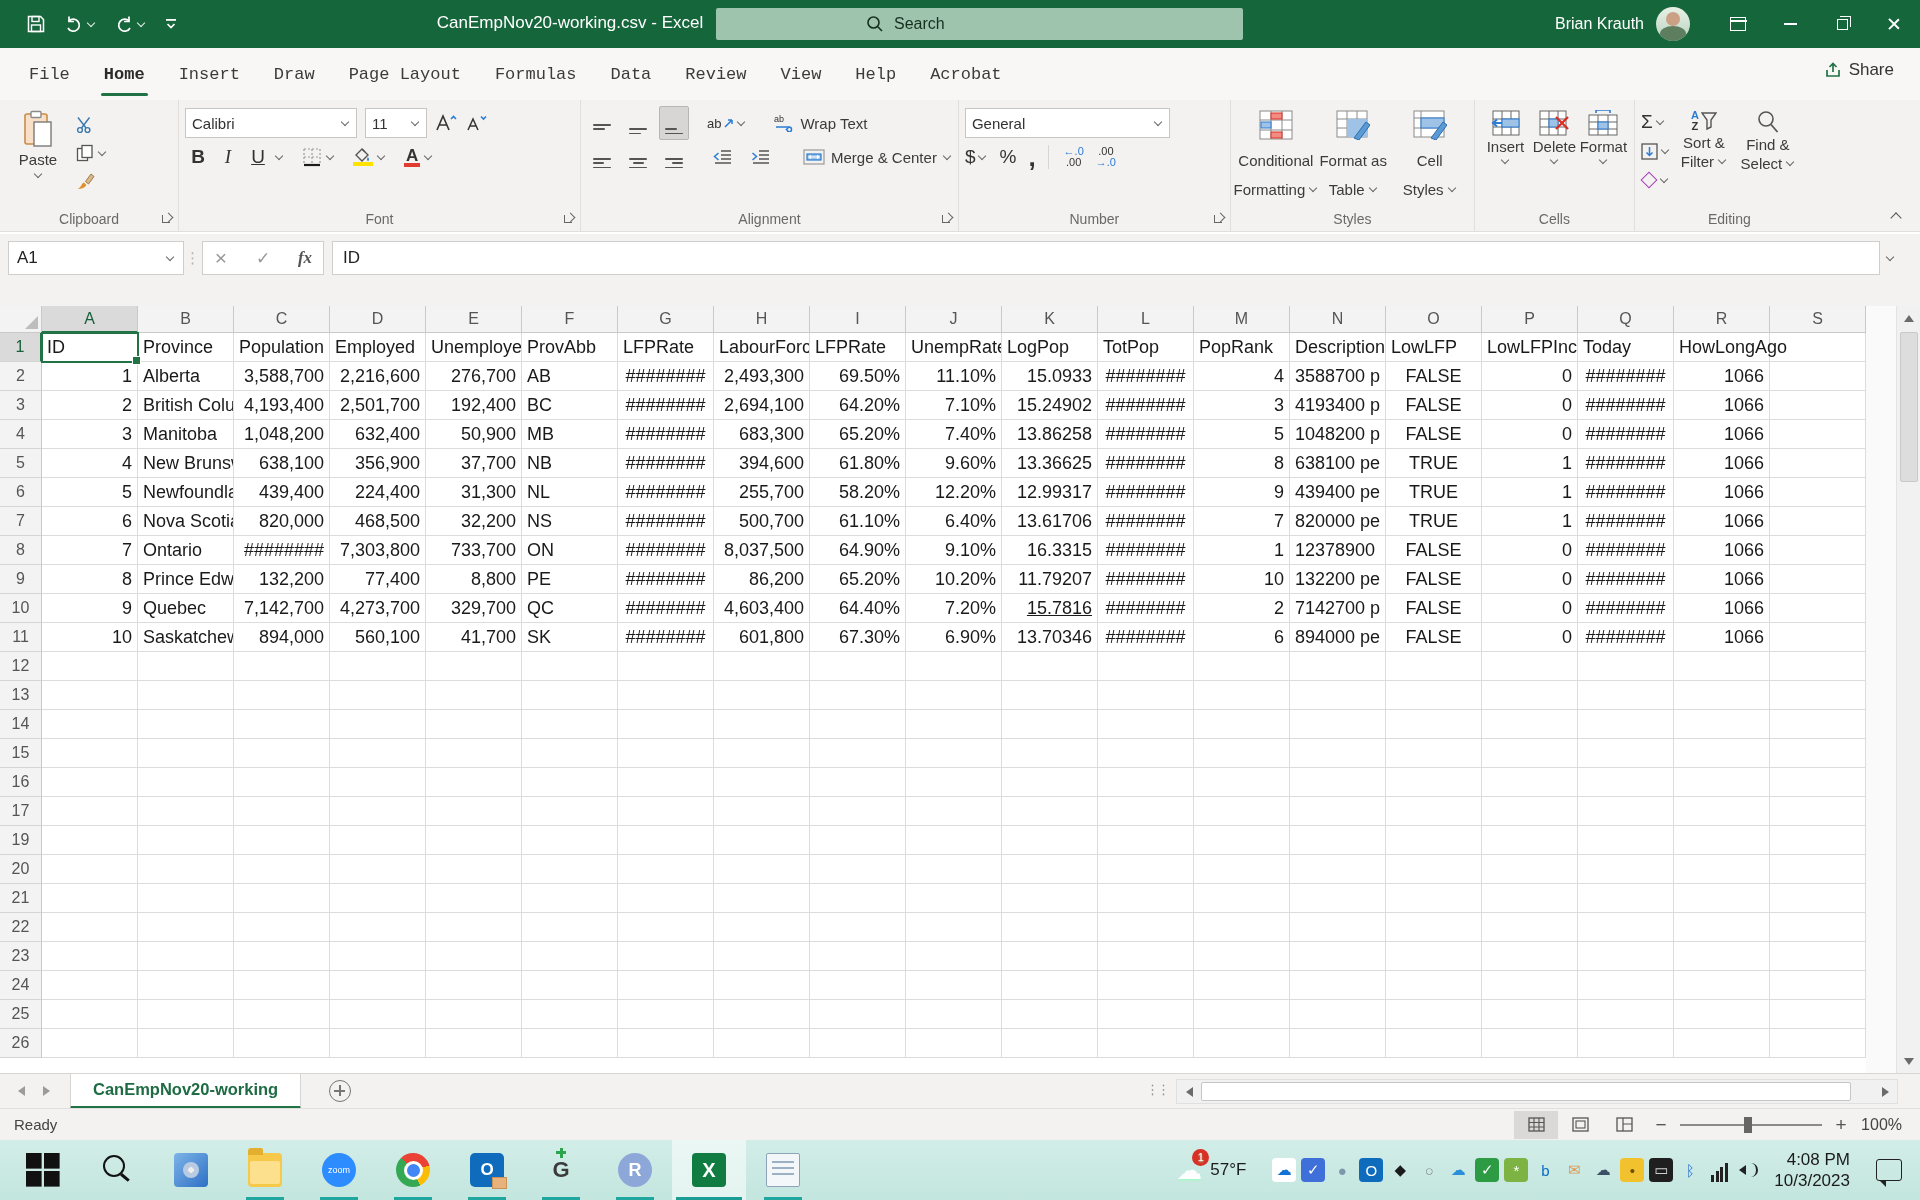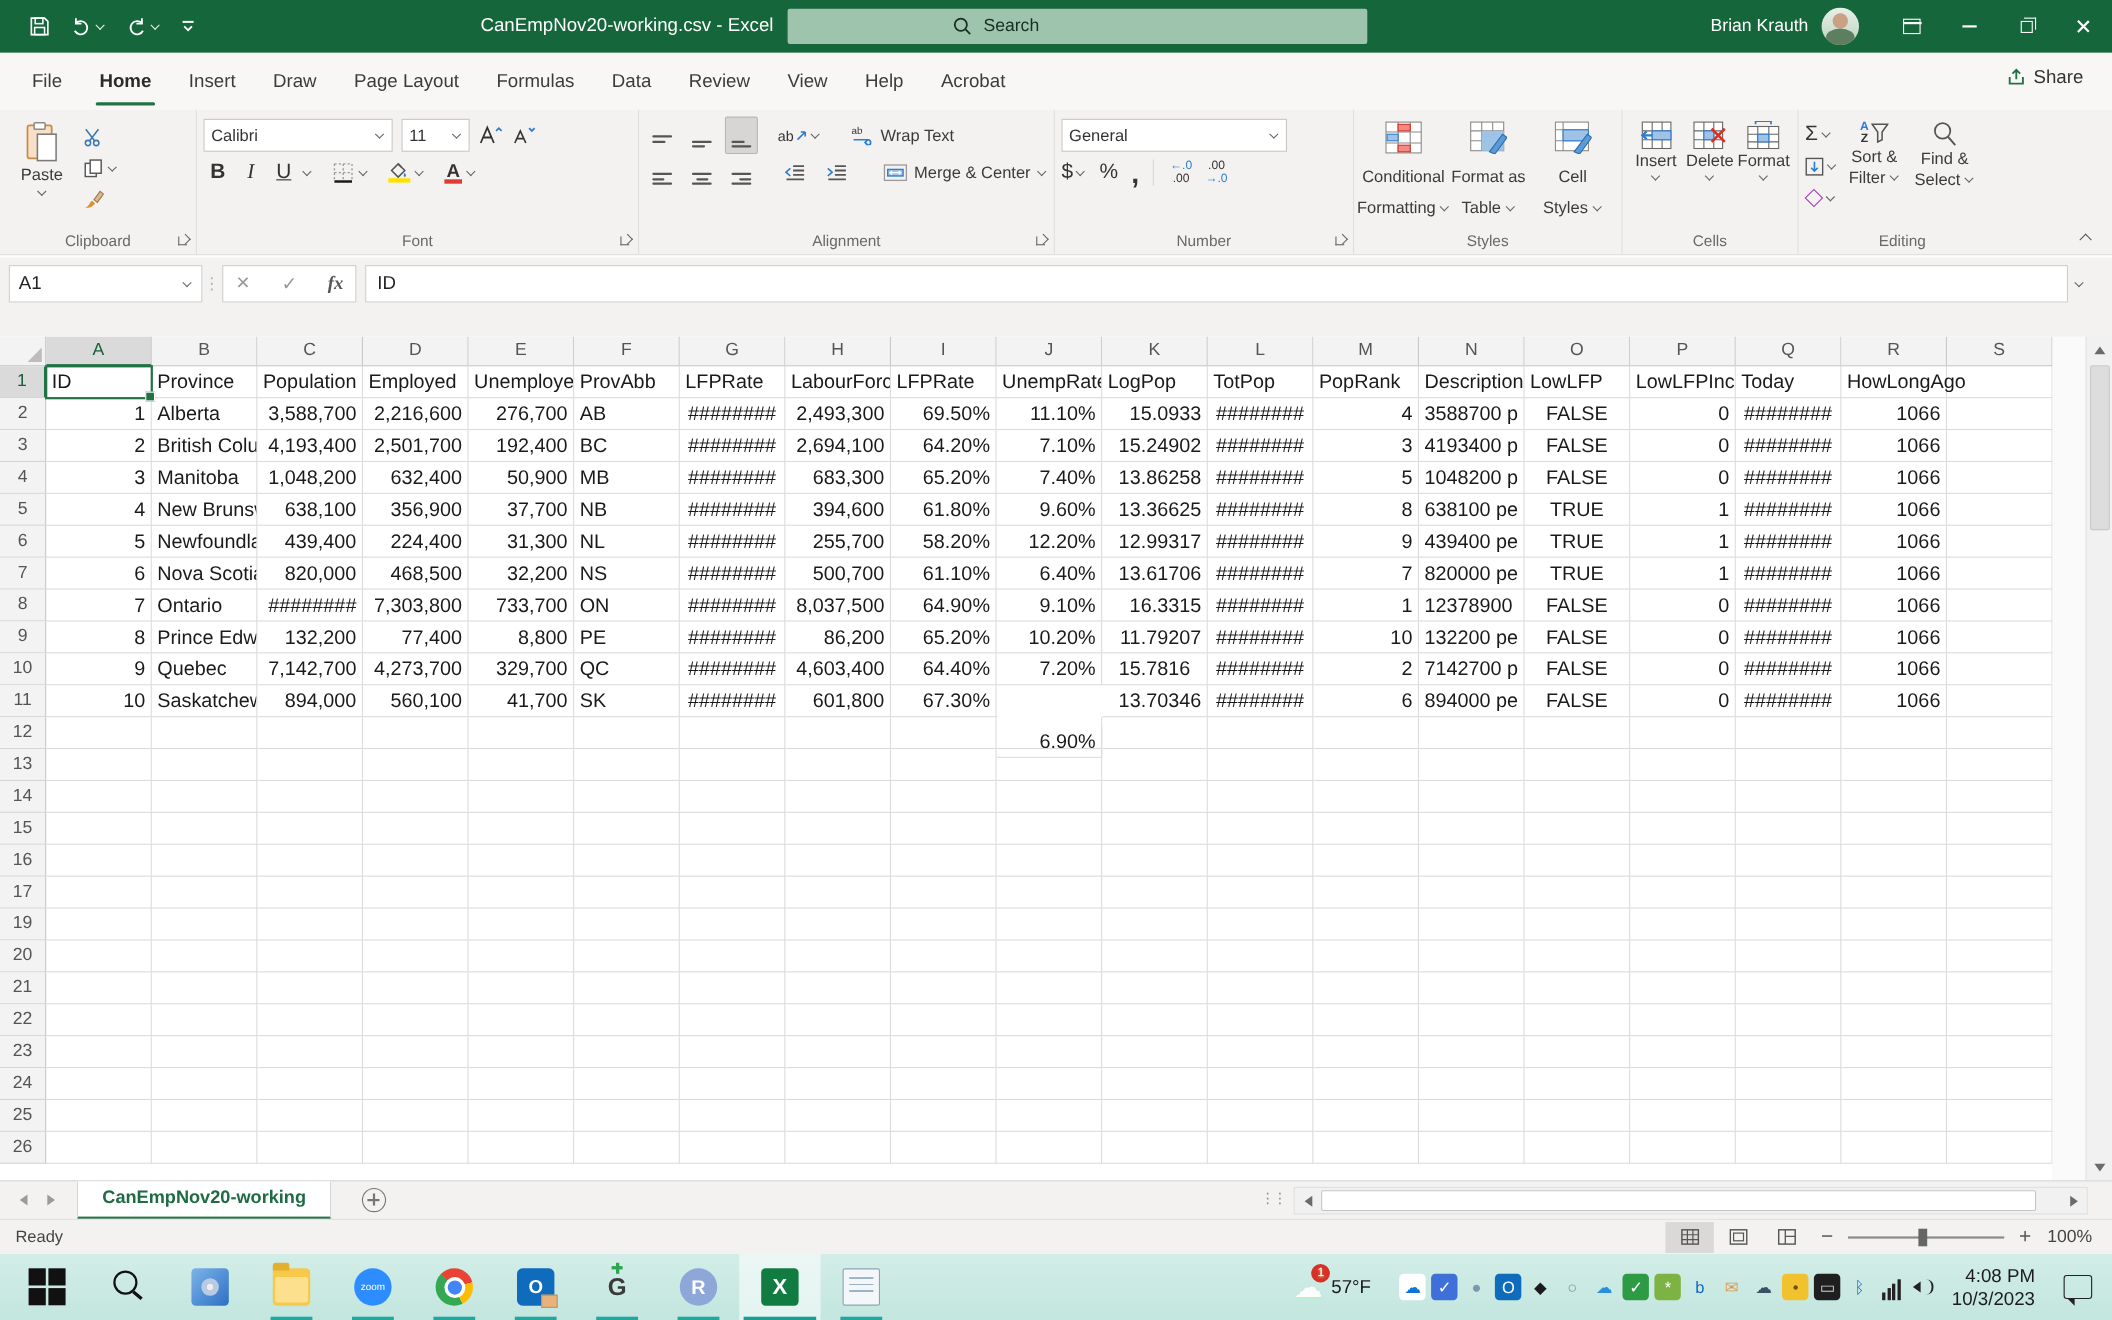--- a/index.html
+++ b/index.html
@@ -37,21 +37,21 @@
   .ico-close { position:relative; width:14px; height:14px; }
   .ico-close::before,.ico-close::after { content:""; position:absolute; left:6px; top:0;
     width:1.6px; height:14px; background:#fff; }
   .ico-close::before { transform:rotate(45deg);} .ico-close::after { transform:rotate(-45deg);}
   .ico-ribopts { width:16px; height:14px; border:1.4px solid #fff; position:relative; }
   .ico-ribopts::before { content:""; position:absolute; left:0; top:2.4px; width:16px; height:1.4px; background:#fff; }
 
   
   #tabrow { position:absolute; left:0; top:48px; width:1920px; height:52px; background:#F8F7F6;
     display:flex; align-items:center; }
-  #ribbon-tabs { display:flex; padding-left:12px; }
+  #ribbon-tabs { display:flex; padding-left:12px;font-family:Liberation Mono, monospace; }
   .tab { font-size:17px; color:#3b3b3b; padding:14px 17px; position:relative; white-space:nowrap; }
   .tab.active { font-weight:bold; color:#2b2b2b; }
   .tab.active::after { content:""; position:absolute; left:14px; right:14px; bottom:2px;
     height:3px; background:#217346; border-radius:2px; }
   #share-btn { position:absolute; right:26px; top:12px; display:flex; gap:7px; align-items:center;
     font-size:17px; color:#333; }
 
   
   #ribbon { position:absolute; left:0; top:100px; width:1920px; height:132px; background:#F3F2F1;
     border-bottom:1px solid #E1DFDD; display:flex; }
@@ -930,42 +930,42 @@
         <div class="g-c" style="text-align: right;">9</div>
         <div class="g-c" style="text-align: left;">Quebec</div>
         <div class="g-c" style="text-align: right;">7,142,700</div>
         <div class="g-c" style="text-align: right;">4,273,700</div>
         <div class="g-c" style="text-align: right;">329,700</div>
         <div class="g-c" style="text-align: left;">QC</div>
         <div class="g-c" style="text-align: center;">########</div>
         <div class="g-c" style="text-align: right;">4,603,400</div>
         <div class="g-c" style="text-align: right;">64.40%</div>
         <div class="g-c" style="text-align: right;">7.20%</div>
-        <div class="g-c" style="text-align: center;">15.7816</div>
+        <div class="g-c" style="text-align: right; text-decoration: underline;">15.7816</div>
         <div class="g-c" style="text-align: center;">########</div>
         <div class="g-c" style="text-align: right;">2</div>
         <div class="g-c" style="text-align: left;">7142700 p</div>
         <div class="g-c" style="text-align: center;">FALSE</div>
         <div class="g-c" style="text-align: right;">0</div>
         <div class="g-c" style="text-align: center;">########</div>
         <div class="g-c" style="text-align: right;">1066</div>
         <div class="g-c" style="text-align: left;"></div>
       </div>
       <div class="g-row">
         <div class="g-rn">11</div>
         <div class="g-c" style="text-align: right;">10</div>
         <div class="g-c" style="text-align: left;">Saskatchewan</div>
         <div class="g-c" style="text-align: right;">894,000</div>
         <div class="g-c" style="text-align: right;">560,100</div>
         <div class="g-c" style="text-align: right;">41,700</div>
         <div class="g-c" style="text-align: left;">SK</div>
         <div class="g-c" style="text-align: center;">########</div>
         <div class="g-c" style="text-align: right;">601,800</div>
         <div class="g-c" style="text-align: right;">67.30%</div>
-        <div class="g-c" style="text-align: right; margin-top: 37px;">6.90%</div>
+        <div class="g-c" style="text-align: right;">6.90%</div>
         <div class="g-c" style="text-align: right;">13.70346</div>
         <div class="g-c" style="text-align: center;">########</div>
         <div class="g-c" style="text-align: right;">6</div>
         <div class="g-c" style="text-align: left;">894000 pe</div>
         <div class="g-c" style="text-align: center;">FALSE</div>
         <div class="g-c" style="text-align: right;">0</div>
         <div class="g-c" style="text-align: center;">########</div>
         <div class="g-c" style="text-align: right;">1066</div>
         <div class="g-c" style="text-align: left;"></div>
       </div>

